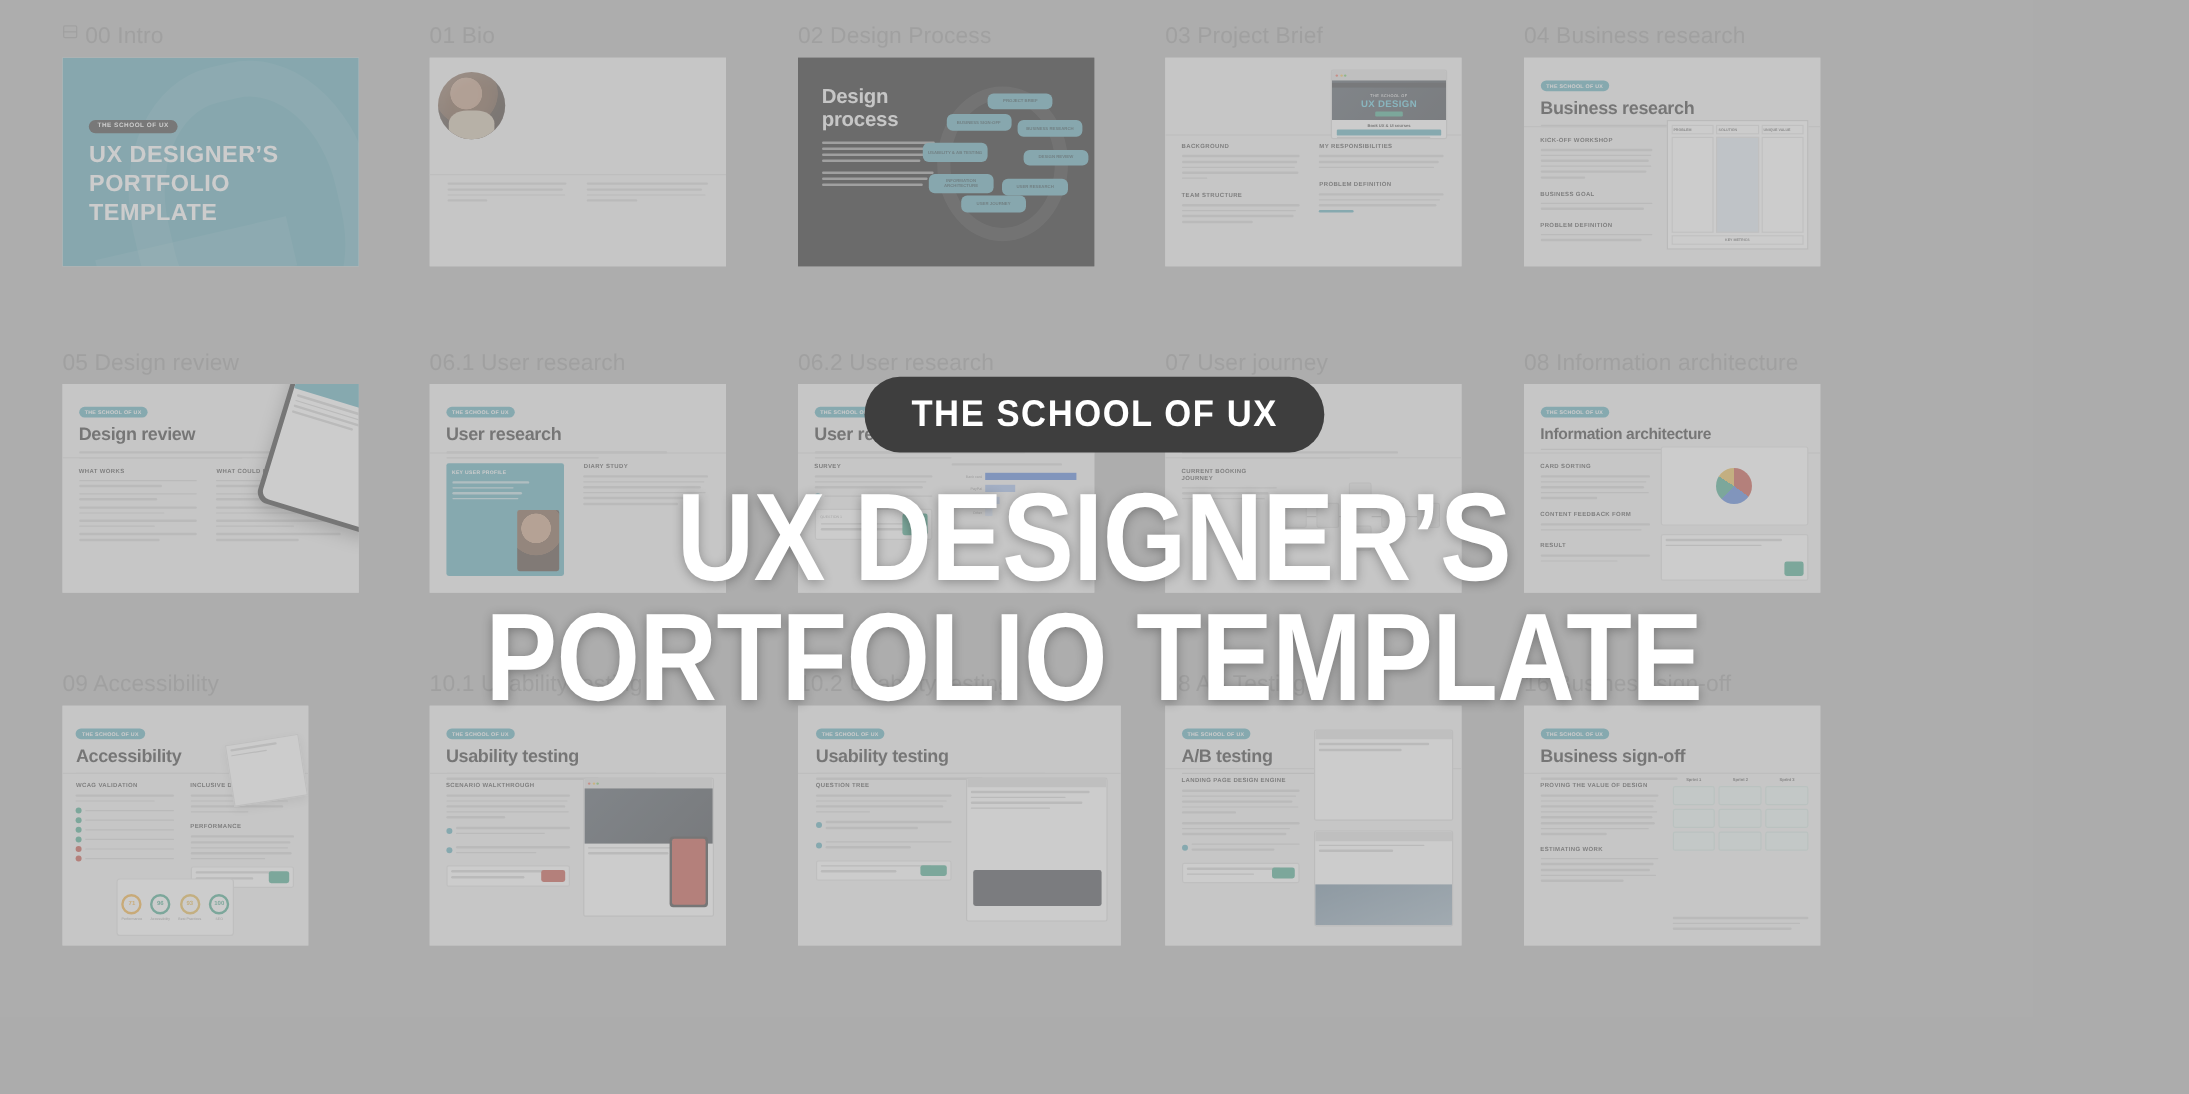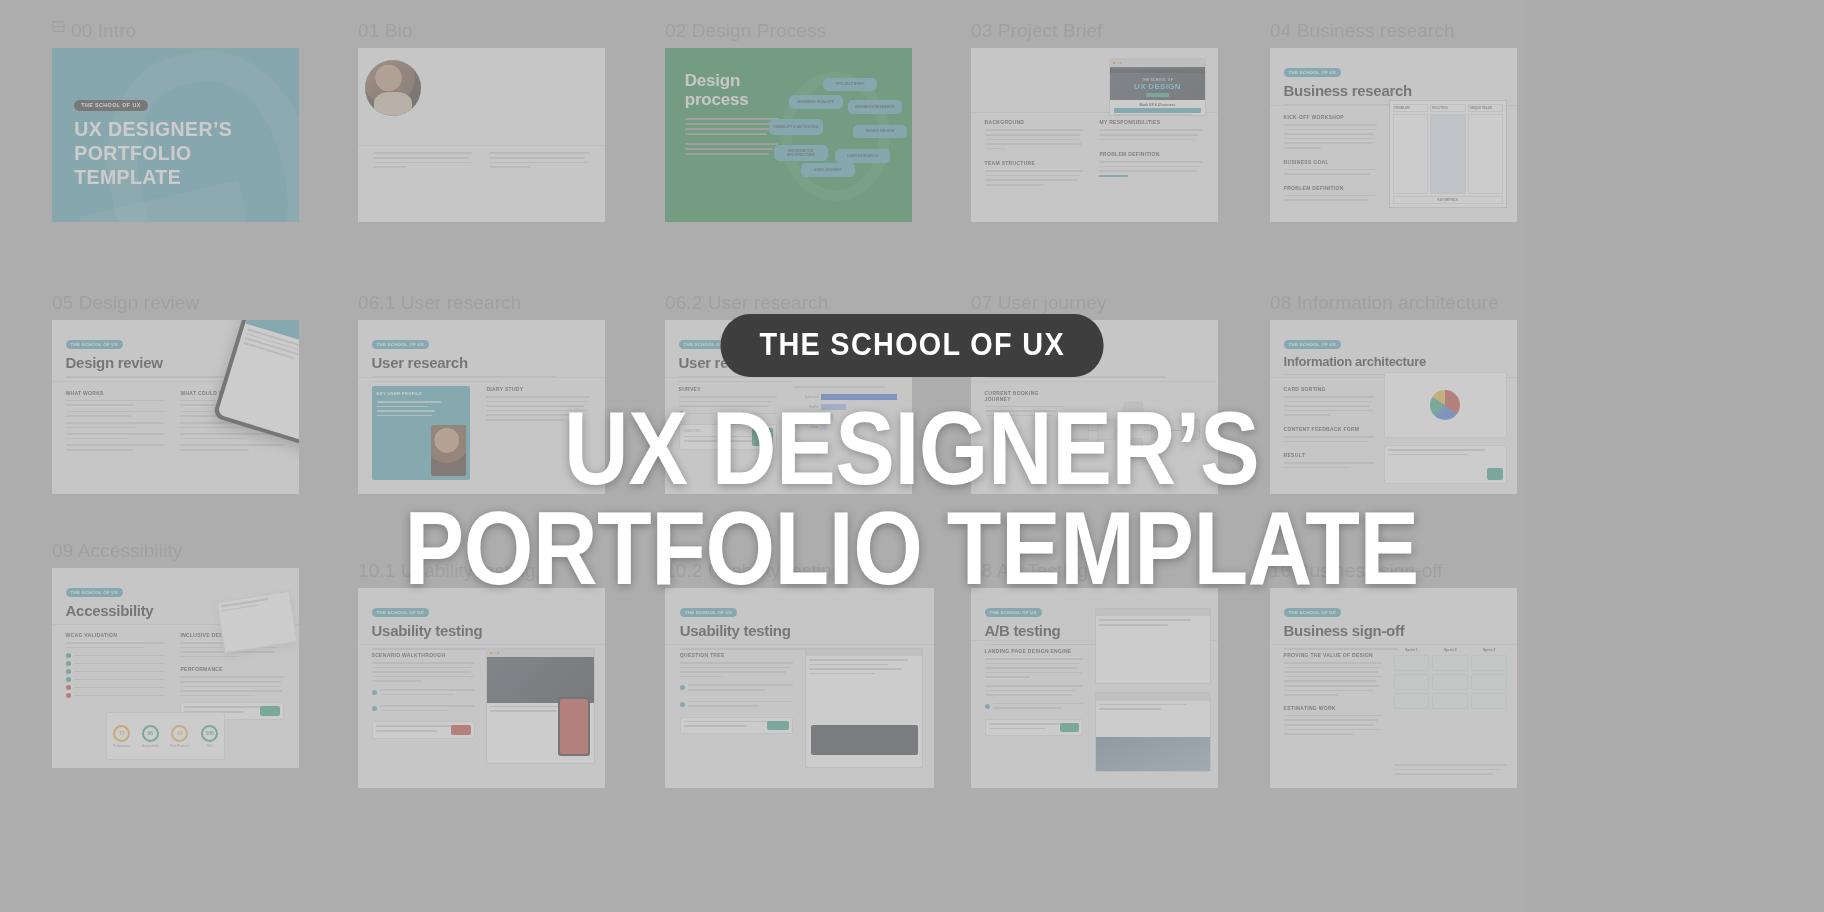--- a/index.html
+++ b/index.html
@@ -94,21 +94,21 @@
     content:""; position:absolute; left:16%; top:56%; width:68%; height:48%;
     background:#c9b79f; border-radius:40% 40% 0 0;
   }
   .bio-h {
     position:absolute; left:30%; top:10%; right:3%;
     font-size:13.5px; font-weight:bold; color:#1c1c1c; line-height:1.2; letter-spacing:-.2px;
   }
   .accent { color:#49a3b4; }
 
   
-  .dark { position:absolute; inset:0; background:#15803d;text-decoration:underline; }
+  .dark { position:absolute; inset:0; background:#000000;text-decoration:underline; }
   .dark-h { color:#f0f0f0; font-weight:bold; font-size:17px; line-height:1.12; letter-spacing:-.2px; }
   .dark .ln { background:#8b8b8b; }
   .node {
     position:absolute; background:#4b9fb1; border-radius:5px;
     color:#10343c; font-size:3.6px; font-weight:bold; text-align:center;
     display:flex; align-items:center; justify-content:center; line-height:1.15;
     padding:1px 2px;
   }
   .ringbg {
     position:absolute; border:11px solid rgba(255,255,255,.09);
@@ -554,21 +554,21 @@
         </div>
         <div style="position:absolute; left:46%; bottom:6%; right:4%; height:22%; background:#fff; border:1px solid #ddd; border-radius:2px; padding:3px; position:absolute">
           <div class="ln sm" style="width:84%"></div>
             <div class="ln sm" style="width:70%"></div>
           <div style="position:absolute;right:3px;bottom:3px;width:16px;height:12px;background:#2f9e7e;border-radius:2px"></div>
         </div>
       </div>
     </div>
   </div>
 
-  <div class="frame" style="left:52px; top:540px; width:247px;">
+  <div class="frame" style="left:52px; top:560px; width:205px;">
     <div class="frame-label">
       <span>09 Accessibility</span>
     </div>
     <div class="frame-body" style="height:200px;">
       <div class="sl">
         <div class="sl-pad" style="top:6%">
           <div class="badge">THE SCHOOL OF UX</div>
           <div class="sl-h1">Accessibility</div>
           <div class="sl-sub">
               <div class="ln sm" style="width:64%"></div>

